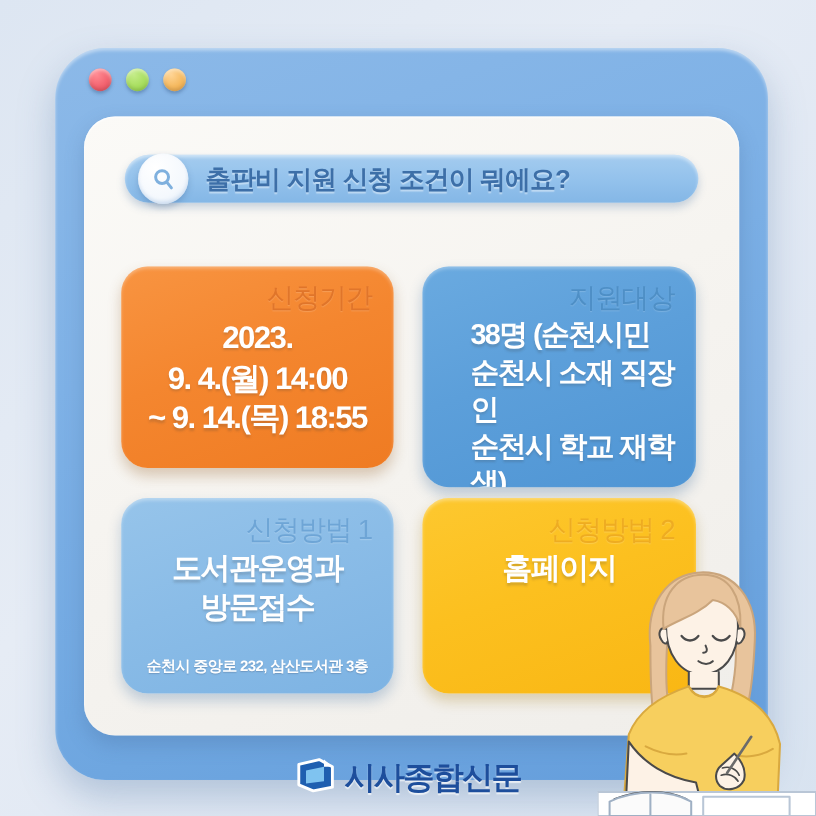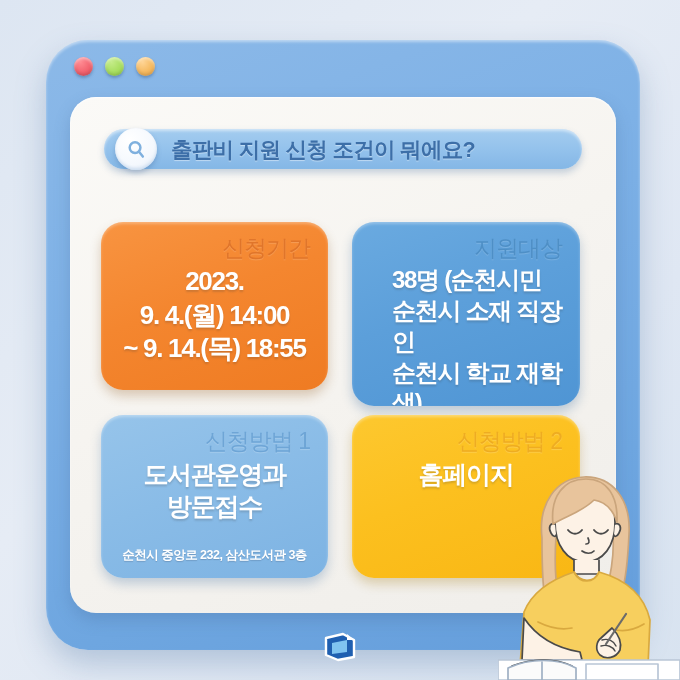--- a/index.html
+++ b/index.html
@@ -217,13 +217,14 @@
 </svg>
 
 <div id="footer-logo">
   <span>
     <svg width="34" height="31" viewBox="0 0 34 31">
       <path d="M3 7 L20 3 L31 9 L31 26 L15 29 L3 24 Z" fill="#1f5fb0" stroke="#ffffff" stroke-width="2.4" stroke-linejoin="round"></path>
       <path d="M9 12 L24 9 L24 21 L9 23 Z" fill="#7fc3f0"></path>
       <path d="M31 9 L24 9 L24 3 Z" fill="#ffffff"></path>
     </svg>
   </span>
+  <span id="logo-text">시사종합신문</span>
 </div>
 
 </body></html>

